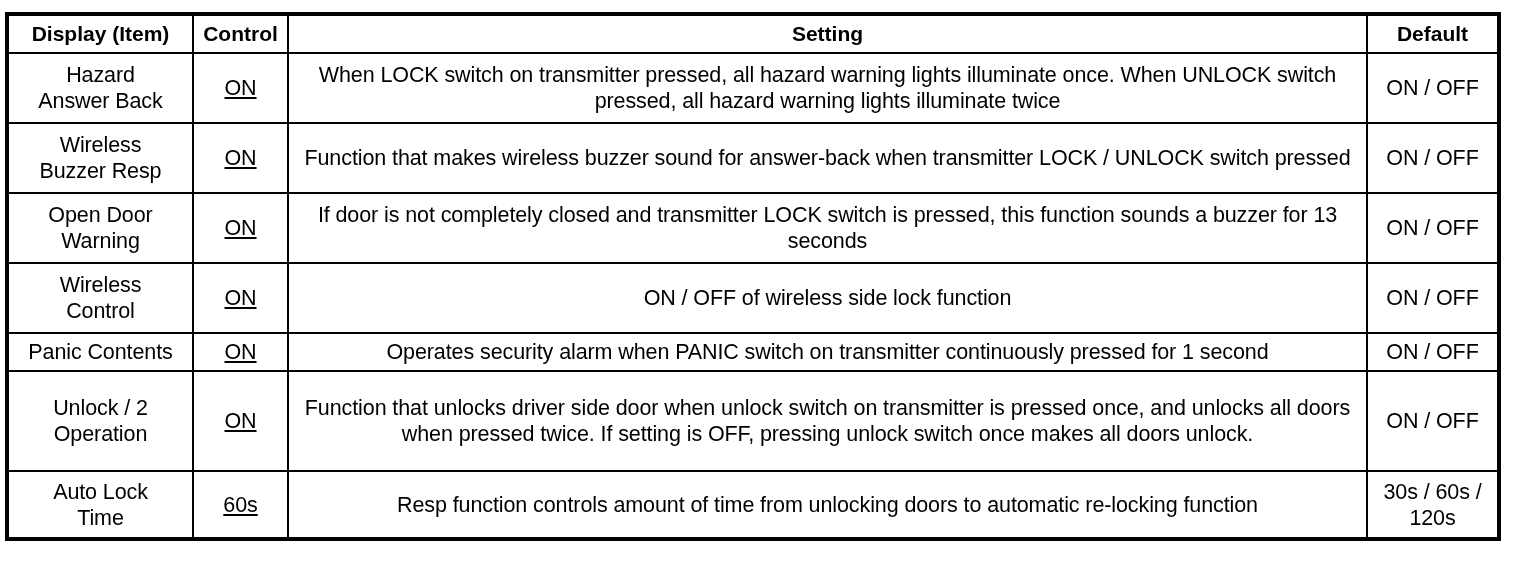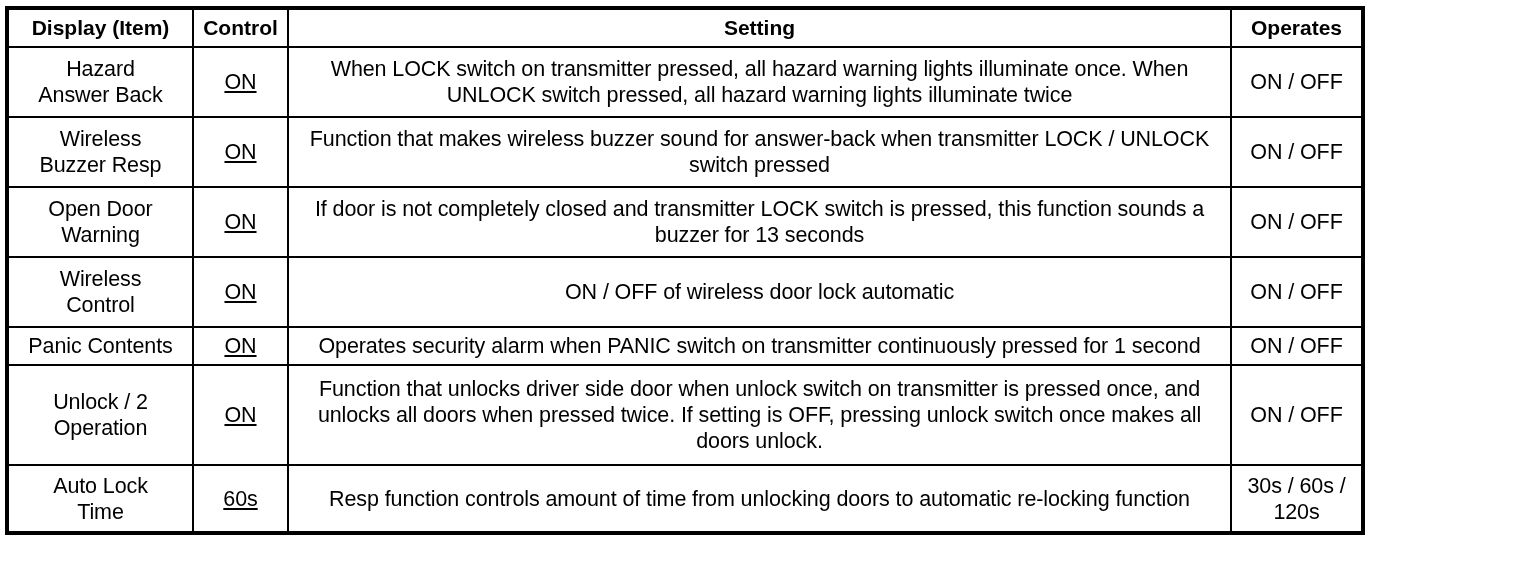--- a/index.html
+++ b/index.html
@@ -16,22 +16,22 @@
   }
   #page {
     position: relative;
     width: 1520px;
     height: 562px;
     background: #ffffff;
   }
   table.settings-table {
     position: absolute;
     left: 5px;
-    top: 6px;
-    width: 1360px;
+    top: 12px;
+    width: 1496px;
     border-collapse: collapse;
     table-layout: fixed;
     border: 4px solid #000000;
     background: #ffffff;
   }
   table.settings-table td,
   table.settings-table th {
     border: 2px solid #000000;
     padding: 3px 6px;
     text-align: center;
@@ -93,21 +93,21 @@
       <col class="col-display">
       <col class="col-default">
       <col class="col-contents">
       <col class="col-setting">
     </colgroup>
     <thead>
       <tr>
         <th>Display (Item)</th>
         <th>Control</th>
         <th>Setting</th>
-        <th>Operates</th>
+        <th>Default</th>
       </tr>
     </thead>
     <tbody>
       <tr class="r1">
         <td class="cell-display">Hazard<br>Answer Back</td>
         <td class="cell-default">ON</td>
         <td class="cell-contents">When LOCK switch on transmitter pressed, all hazard warning lights illuminate once. When UNLOCK switch pressed, all hazard warning lights illuminate twice</td>
         <td class="cell-setting">ON / OFF</td>
       </tr>
       <tr class="r2">
@@ -118,21 +118,21 @@
       </tr>
       <tr class="r3">
         <td class="cell-display">Open Door<br>Warning</td>
         <td class="cell-default">ON</td>
         <td class="cell-contents">If door is not completely closed and transmitter LOCK switch is pressed, this function sounds a buzzer for 13 seconds</td>
         <td class="cell-setting">ON / OFF</td>
       </tr>
       <tr class="r4">
         <td class="cell-display">Wireless<br>Control</td>
         <td class="cell-default">ON</td>
-        <td class="cell-contents">ON / OFF of wireless door lock automatic</td>
+        <td class="cell-contents">ON / OFF of wireless side lock function</td>
         <td class="cell-setting">ON / OFF</td>
       </tr>
       <tr class="r5">
         <td class="cell-display">Panic Contents</td>
         <td class="cell-default">ON</td>
         <td class="cell-contents">Operates security alarm when PANIC switch on transmitter continuously pressed for 1 second</td>
         <td class="cell-setting">ON / OFF</td>
       </tr>
       <tr class="r6">
         <td class="cell-display">Unlock / 2<br>Operation</td>

